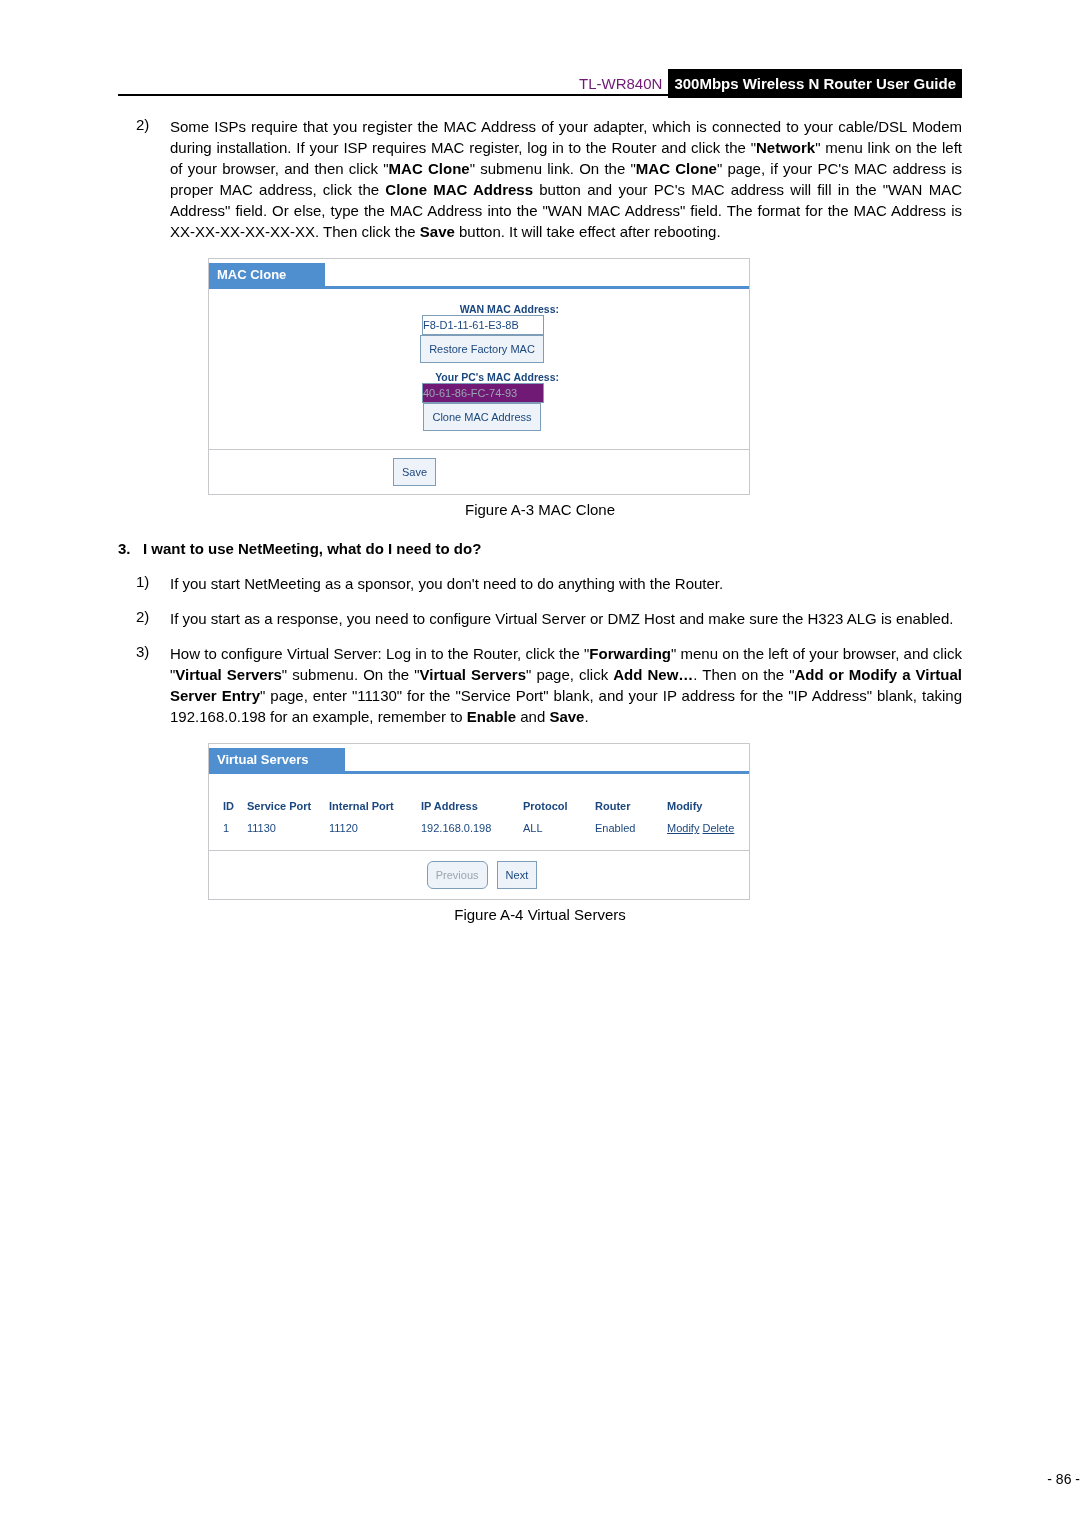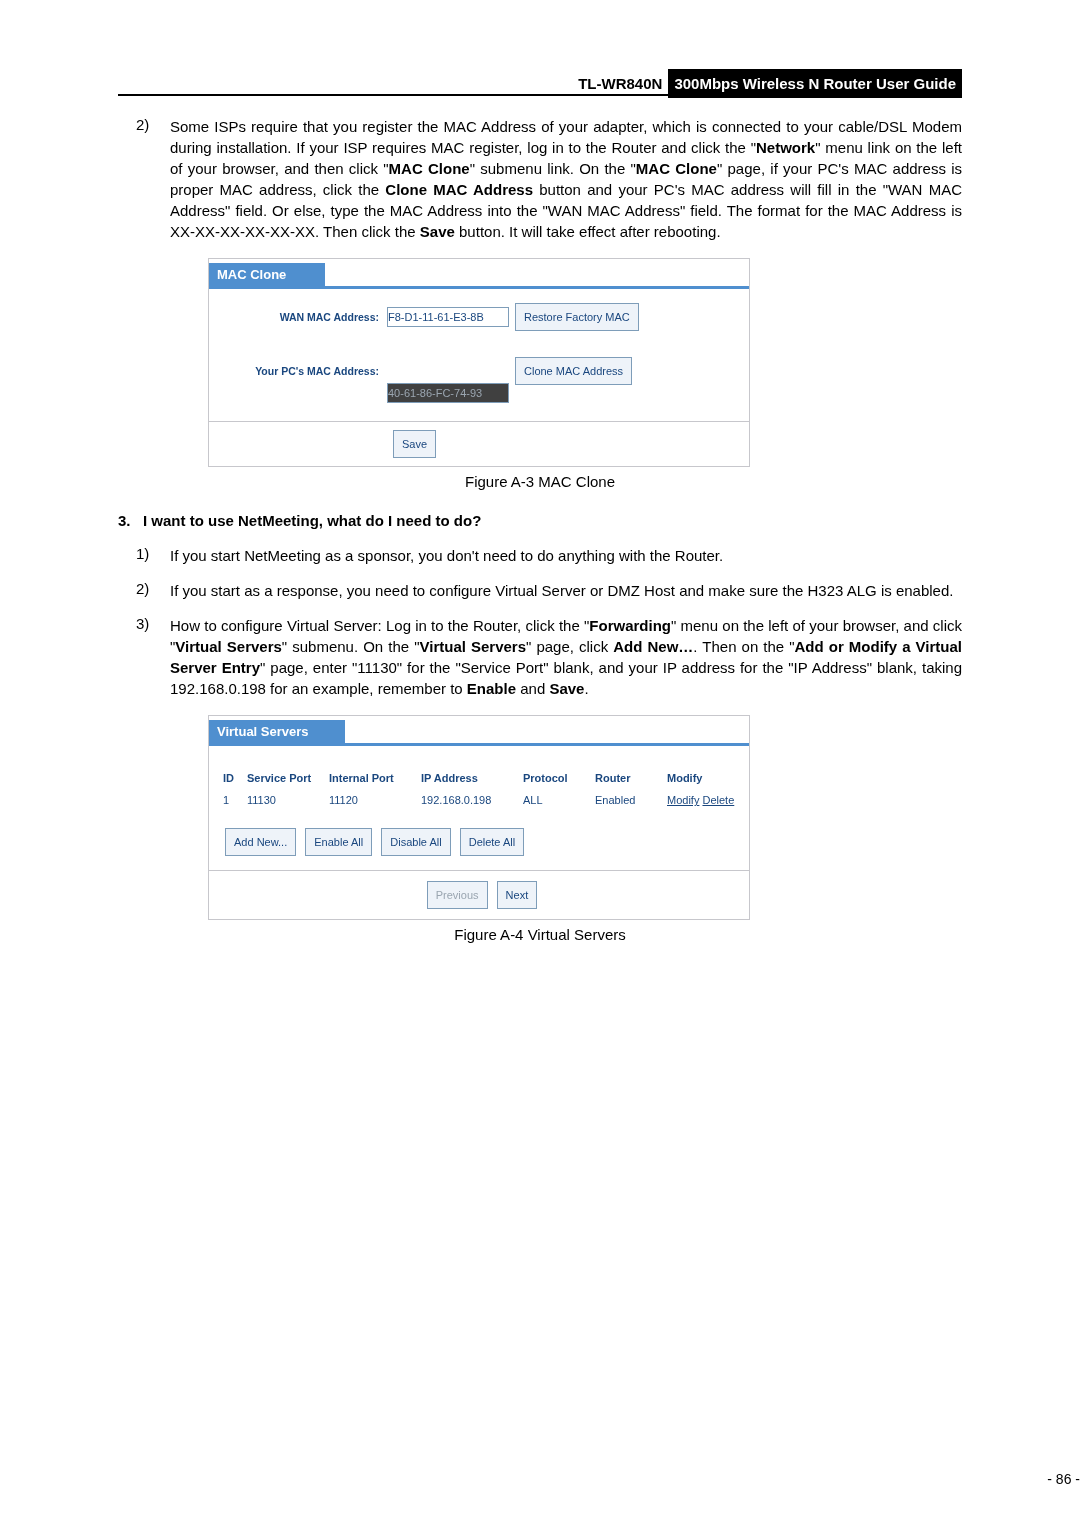--- a/index.html
+++ b/index.html
@@ -18,22 +18,22 @@
     box-sizing: border-box;
     position: relative;
   }
   .header-line {
     border-bottom: 2.5px solid #000;
     padding-bottom: 2px;
     text-align: right;
     margin-bottom: 20px;
   }
   .header-line .model {
-    font-weight: bold;
-    color: #000000;
+    font-weight: normal;
+    color: #701a75;
     padding: 2px 6px;
   }
   .header-line .guide {
     font-weight: bold;
     color: #fff;
     background: #000;
     padding: 6px 6px;
   }
   .body-text {
     text-align: justify;
@@ -68,39 +68,40 @@
     padding: 4px 8px;
     width: 100px;
   }
   .fig-title.vs { width: 120px; }
   .fig-divider { height: 3px; background: #4f8fcf; }
   .fig-body { padding: 14px 10px 10px 10px; }
   .mac-row {
     display: flex;
     align-items: center;
     margin-bottom: 8px;
+    flex-direction: column;
   }
   .mac-label {
     width: 160px;
     text-align: right;
     font-weight: bold;
     color: #1a477f;
     font-size: 10.5px;
   }
   .mac-input {
     width: 120px;
     height: 18px;
     border: 1px solid #7e9db9;
     font-size: 11px;
     color: #1a477f;
     padding: 0 0;
     margin-left: 8px;
     background: #fff;
   }
-  .mac-input.disabled { color: #9aa5b0; background: #404040; margin-top: 44px; }
+  .mac-input.disabled { color: #9aa5b0; background: #701a75; }
   .fig-btn {
     height: 28px;
     font-size: 11px;
     color: #1a477f;
     background: #eef3f9;
     border: 1px solid #7e9db9;
     margin-left: 6px;
     padding: 0 8px;
     cursor: pointer;
   }
@@ -135,21 +136,21 @@
     font-weight: normal;
   }
   .vs-table th { font-weight: bold; }
   .link { color: #1a477f; text-decoration: underline; cursor: pointer; }
   .btn-row { margin: 16px 0 4px 0; }
   .nav-row {
     border-top: 1px solid #c7c7cc;
     padding: 10px 0;
     text-align: center;
   }
-  .fig-btn.gray { color: #9aa5b0; }
+  .fig-btn.gray { color: #9aa5b0; border-radius: 6px; }
   .page-num {
     position: absolute;
     bottom: 40px;
     left: 16px; right: 0;
     text-align: right;
     font-size: 14px;
     padding-left: 47px;
   }
 </style>
 </head>
@@ -252,26 +253,20 @@
           <td>192.168.0.198</td>
           <td>ALL</td>
           <td>Enabled</td>
           <td>
             <span class="link">Modify</span>
             <span class="link">Delete</span>
           </td>
         </tr>
       </tbody>
         </table>
-      <div class="btn-row">
-        <button class="fig-btn">Add New...</button>
-        <button class="fig-btn">Enable All</button>
-        <button class="fig-btn">Disable All</button>
-        <button class="fig-btn">Delete All</button>
-      </div>
     </div>
     <div class="nav-row">
       <button class="fig-btn gray" disabled="">Previous</button>
       <button class="fig-btn">Next</button>
     </div>
   </div>
   <div class="caption">Figure A-4    Virtual Servers</div>
 
   <div class="page-num">- 86 -</div>
 </div>

